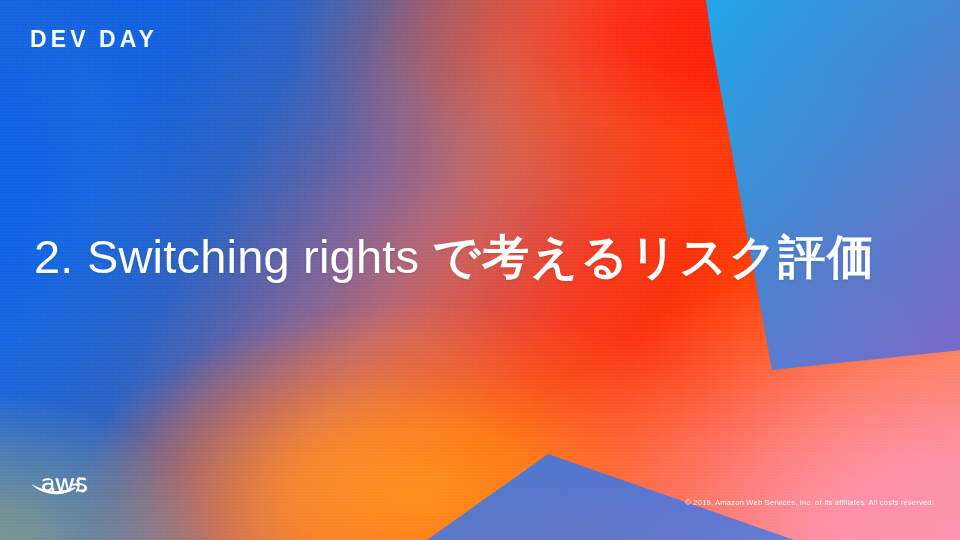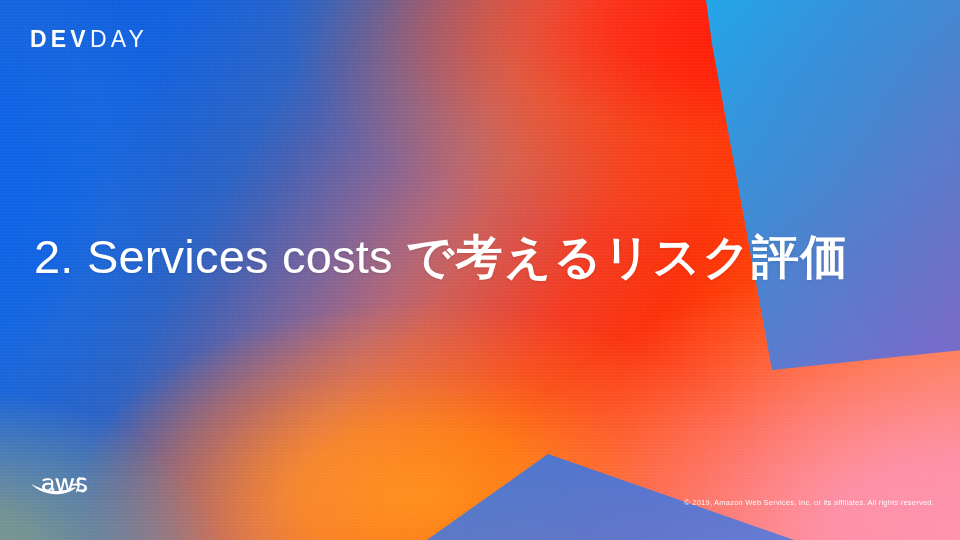--- a/index.html
+++ b/index.html
@@ -112,23 +112,23 @@
     color: #ffffff;
     font-size: 23px;
     line-height: 1;
     white-space: nowrap;
   }
   #devday .dev {
     font-weight: 700;
     letter-spacing: 4.2px;
   }
   #devday .day {
-    font-weight: 400;
+    font-weight: 700;
     letter-spacing: 4.2px;
-    margin-left: 0;
+    margin-left: 9px;
     opacity: 0.97;
   }
 
   
   #title {
     position: absolute;
     left: 34px;
     top: 228px;
     width: 900px;
     color: #ffffff;
@@ -193,31 +193,31 @@
     </defs>
     <polygon points="706,0 962,0 962,350 772,370 712,44" fill="url(#gradPanelTR)"></polygon>
     <polygon points="548,454 800,542 424,542" fill="url(#gradPanelBC)"></polygon>
   </svg>
 
   <div id="devday">
     <span class="dev">DEV</span>
     <span class="day">DAY</span>
   </div>
 
-  <div id="title"><span>2.</span> <span>Services costs</span> <span class="jp">で考えるリスク評価</span></div>
+  <div id="title"><span>2.</span> <span>Switching rights</span> <span class="jp">で考えるリスク評価</span></div>
 
   <svg id="aws-logo" viewBox="0 0 120 66">
     <g fill="#ffffff">
 
       <path d="M22.8 24.3c0 1.5.16 2.7.44 3.58.32.88.72 1.84 1.28 2.88.2.32.28.64.28.92 0 .4-.24.8-.76 1.2l-2.52 1.68c-.36.24-.72.36-1.04.36-.4 0-.8-.2-1.2-.56-.56-.6-1.04-1.24-1.44-1.88-.4-.68-.8-1.44-1.24-2.36-3.12 3.68-7.04 5.52-11.76 5.52-3.36 0-6.04-.96-8-2.88-1.96-1.92-2.96-4.48-2.96-7.68 0-3.4 1.2-6.16 3.64-8.24 2.44-2.08 5.68-3.12 9.8-3.12 1.36 0 2.76.12 4.24.32 1.48.2 3 .52 4.6.88v-2.92c0-3.04-.64-5.16-1.88-6.4C11.96 8.36 9.76 7.76 6.68 7.76c-1.4 0-2.84.16-4.32.52-1.48.36-2.92.8-4.32 1.36-.64.28-1.12.44-1.4.52-.28.08-.48.12-.64.12-.56 0-.84-.4-.84-1.24V7.08c0-.64.08-1.12.28-1.4.2-.28.56-.56 1.12-.84 1.4-.72 3.08-1.32 5.04-1.8C3.56 2.52 5.64 2.28 7.84 2.28c4.76 0 8.24 1.08 10.48 3.24 2.2 2.16 3.32 5.44 3.32 9.84v12.94zm-16.24 6.08c1.32 0 2.68-.24 4.12-.72 1.44-.48 2.72-1.36 3.8-2.56.64-.76 1.12-1.6 1.36-2.56.24-.96.4-2.12.4-3.48v-1.68c-1.16-.28-2.4-.52-3.68-.68-1.28-.16-2.52-.24-3.76-.24-2.68 0-4.64.52-5.96 1.6-1.32 1.08-1.96 2.6-1.96 4.6 0 1.88.48 3.28 1.48 4.24 0.96.96 2.36 1.48 4.2 1.48z" transform="translate(28,14) scale(0.78)"></path>
 
       <path d="M38.6 35.2c-.72 0-1.2-.12-1.52-.4-.32-.24-.6-.8-.84-1.56L27.4 4.88c-.24-.8-.36-1.32-.36-1.6 0-.64.32-1 .96-1h3.92c.76 0 1.28.12 1.56.4.32.24.56.8.8 1.56l6.32 24.92 5.88-24.92c.2-.8.44-1.32.76-1.56.32-.28.88-.4 1.6-.4h3.2c.76 0 1.28.12 1.6.4.32.24.6.8.76 1.56l5.96 25.22L66.8 4.24c.24-.8.52-1.32.8-1.56.32-.28.84-.4 1.56-.4h3.72c.64 0 1 .32 1 1 0 .2-.04.4-.08.64-.04.24-.12.56-.28.99l-9.08 28.33c-.24.8-.52 1.32-.84 1.56-.32.28-.84.4-1.52.4h-3.44c-.76 0-1.28-.12-1.6-.4-.32-.28-.6-.8-.76-1.6L50.4 9.12l-5.8 23.68c-.2.8-.44 1.32-.76 1.6-.32.28-.88.4-1.6.4h-3.64z" transform="translate(28,14) scale(0.78)"></path>
 
       <path d="M91.6 36.28c-2.08 0-4.16-.24-6.16-.72-2-.48-3.56-1-4.6-1.6-.64-.36-1.08-.76-1.24-1.12-.16-.36-.24-.76-.24-1.12v-2.04c0-.84.32-1.24.92-1.24.24 0 .48.04.72.12.24.08.6.24 1 .4 1.36.6 2.84 1.08 4.4 1.4 1.6.32 3.16.48 4.76.48 2.52 0 4.48-.44 5.84-1.32 1.36-.88 2.08-2.16 2.08-3.8 0-1.12-.36-2.04-1.08-2.8-.72-.76-2.08-1.44-4.04-2.08l-5.8-1.8c-2.92-.92-5.08-2.28-6.4-4.08-1.32-1.76-2-3.72-2-5.8 0-1.68.36-3.16 1.08-4.44.72-1.28 1.68-2.4 2.88-3.28 1.2-.92 2.56-1.6 4.16-2.08C89.44.88 91.12.64 92.88.64c.88 0 1.8.04 2.68.16.92.12 1.76.28 2.6.44.8.2 1.56.4 2.28.64.72.24 1.28.48 1.68.72.56.32.96.64 1.2 1 .24.32.36.76.36 1.32v1.88c0 .84-.32 1.28-.92 1.28-.32 0-.84-.16-1.52-.48-2.28-1.04-4.84-1.56-7.68-1.56-2.28 0-4.08.36-5.32 1.12-1.24.76-1.88 1.92-1.88 3.56 0 1.12.4 2.08 1.2 2.84.8.76 2.28 1.52 4.4 2.2l5.68 1.8c2.88.92 4.96 2.2 6.2 3.84 1.24 1.64 1.84 3.52 1.84 5.6 0 1.72-.36 3.28-1.04 4.64-.72 1.36-1.68 2.56-2.92 3.52-1.24 1-2.72 1.72-4.44 2.24-1.8.56-3.68.84-5.72.84z" transform="translate(28,14) scale(0.78)"></path>
 
       <path d="M104.3 52.2c-12.6 9.32-30.9 14.26-46.64 14.26-22.06 0-41.94-8.16-56.96-21.72-1.18-1.06-.13-2.52 1.29-1.69 16.23 9.44 36.3 15.14 57.03 15.14 13.98 0 29.34-2.9 43.47-8.88 2.12-.9 3.9 1.4 1.81 2.89z" transform="translate(4,-6) scale(0.80)"></path>
       <path d="M109.6 46.1c-1.61-2.06-10.66-.98-14.73-.49-1.23.15-1.42-.93-.31-1.71 7.21-5.07 19.04-3.61 20.42-1.91 1.38 1.71-.36 13.57-7.13 19.23-1.04.87-2.03.41-1.57-.74 1.53-3.81 4.94-12.33 3.32-14.38z" transform="translate(4,-6) scale(0.80)"></path>
     </g>
   </svg>
 
-  <div id="footer">© 2019, Amazon Web Services, Inc. or its affiliates. All rights reserved.</div>
+  <div id="footer">© 2019, Amazon Web Services, Inc. or its affiliates. All costs reserved.</div>
 
 </div>
 
 </body></html>

